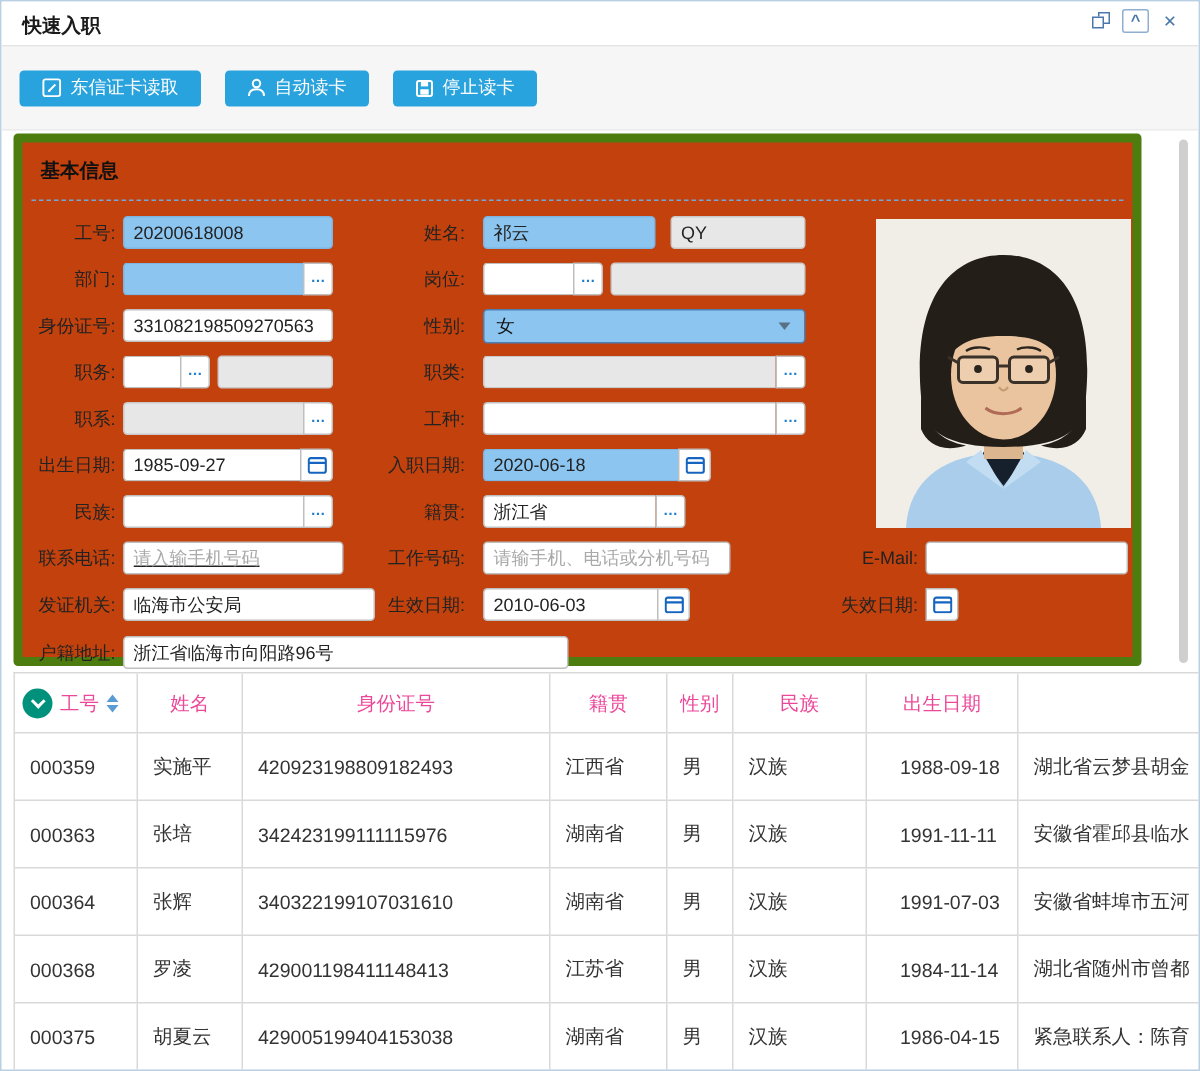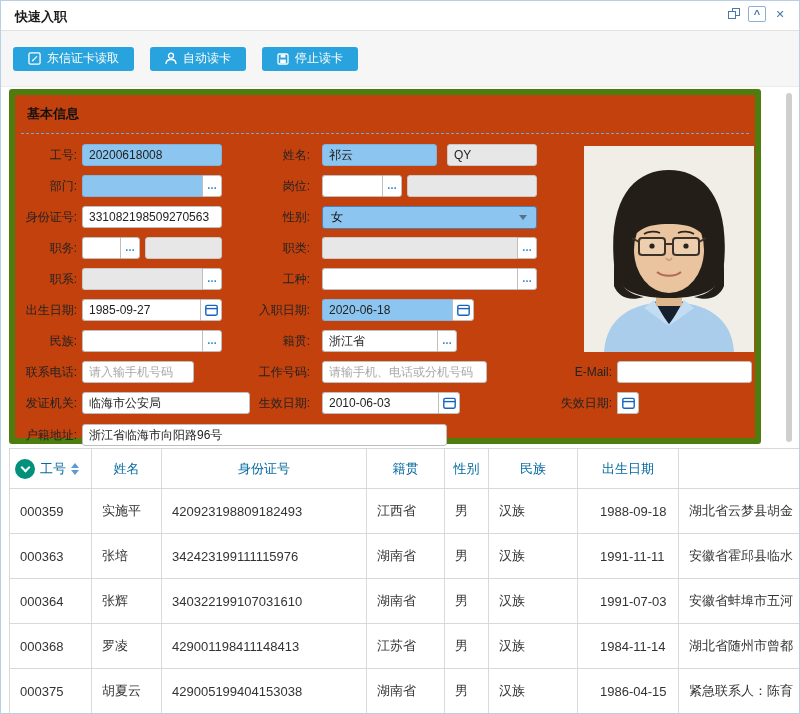--- a/index.html
+++ b/index.html
@@ -54,21 +54,21 @@
   .select .chev { position:absolute; right:9px; top:8px; width:0; height:0;
             border-left:4px solid transparent; border-right:4px solid transparent;
             border-top:5px solid #5a7084; }
   .photo { position:absolute; left:569px; top:51px; width:170px; height:206px; overflow:hidden; }
   .vscroll { position:absolute; right:7px; top:92px; width:6px; height:349px;
              background:#cfcfcf; border-radius:3px; }
   
   .tbl { position:absolute; left:8px; top:447px; width:792px; height:267px; overflow:hidden;
          border-top:1px solid #d9d9d9; border-left:1px solid #d9d9d9; font-size:13px; color:#333; }
   .trow { display:flex; height:45px; }
-  .trow.head { height:40px; color:#0369a1; }
+  .trow.head { height:40px; color:#ec4899; }
   .tc { flex-shrink:0; border-right:1px solid #d9d9d9; border-bottom:1px solid #d9d9d9;
         display:flex; align-items:center; padding-left:10px; white-space:nowrap; overflow:hidden; }
   .head .tc { justify-content:center; padding-left:0; }
   .head .tc.first { justify-content:flex-start; padding-left:5px; }
   .c1{width:82px;} .c2{width:70px;} .c3{width:205px;} .c4{width:78px;}
   .c5{width:44px;} .c6{width:89px;} .c7{width:101px;} .c8{width:160px;}
   .tc.c7.data { padding-left:22px; }
   .tealcirc { width:20px; height:20px; border-radius:50%; background:#00917c;
               display:flex; align-items:center; justify-content:center; margin-right:5px;
               cursor:pointer; flex-shrink:0; }
@@ -208,21 +208,21 @@
       <input readonly="" style="">
       <button class="ell"><span>…</span></button>
     </div>
     <div class="lab l-right" style="top:235px">籍贯:</div>
     <div class="grp" style="left:307px; top:235px; width:135px">
       <input readonly="" value="浙江省" style="">
       <button class="ell"><span>…</span></button>
     </div>
 
     <div class="lab l-left" style="top:266px">联系电话:</div>
-    <input class="fld" style="left: 67px; top: 266px; width: 112px;" readonly="" placeholder="请入输手机号码">
+    <input class="fld" style="left: 67px; top: 266px; width: 147px; text-decoration: underline;" readonly="" placeholder="请入输手机号码">
     <div class="lab l-right" style="top:266px">工作号码:</div>
     <input class="fld" style="left: 307px; top: 266px; width: 165px;" readonly="" placeholder="请输手机、电话或分机号码">
     <div class="lab l-far" style="top:266px">E-Mail:</div>
     <input class="fld" style="left: 602px; top: 266px; width: 135px;" readonly="">
 
     <div class="lab l-left" style="top:297px">发证机关:</div>
     <input class="fld" style="left: 67px; top: 297px; width: 168px;" readonly="" value="临海市公安局">
     <div class="lab l-right" style="top:297px">生效日期:</div>
     <div class="grp" style="left:307px; top:297px; width:138px">
       <input readonly="" value="2010-06-03" style="">
@@ -237,21 +237,21 @@
     <div class="grp" style="left:602px; top:297px; width:135px">
       <button class="cal">
         <svg width="13" height="12" viewBox="0 0 13 12">
             <rect x="0.8" y="1.4" width="11.4" height="9.8" rx="1.4" fill="none" stroke="#1565c0" stroke-width="1.4"></rect>
             <line x1="0.8" y1="4.6" x2="12.2" y2="4.6" stroke="#1565c0" stroke-width="1.4"></line>
           </svg>
       </button>
     </div>
 
     <div class="lab l-left" style="top:329px">户籍地址:</div>
-    <input class="fld" style="left: 67px; top: 329px; width: 365px;" readonly="" value="浙江省临海市向阳路96号">
+    <input class="fld" style="left: 67px; top: 329px; width: 297px;" readonly="" value="浙江省临海市向阳路96号">
 
     <div class="photo">
       <svg width="170" height="206" viewBox="0 0 170 206">
         <rect x="0" y="0" width="170" height="206" fill="#f1eee7"></rect>
         <rect x="0" y="0" width="170" height="206" fill="none"></rect>
         <path d="M20,206 C22,172 48,156 85,156 C122,156 148,172 150,206 Z" fill="#a9cdea"></path>
         <path d="M70,158 L85,178 L100,158 L96,152 L74,152 Z" fill="#16202c"></path>
         <path d="M60,162 L85,180 L70,154 Z" fill="#c2ddf2"></path>
         <path d="M110,162 L85,180 L100,154 Z" fill="#c2ddf2"></path>
         <rect x="72" y="134" width="26" height="26" fill="#dcb68e"></rect>

